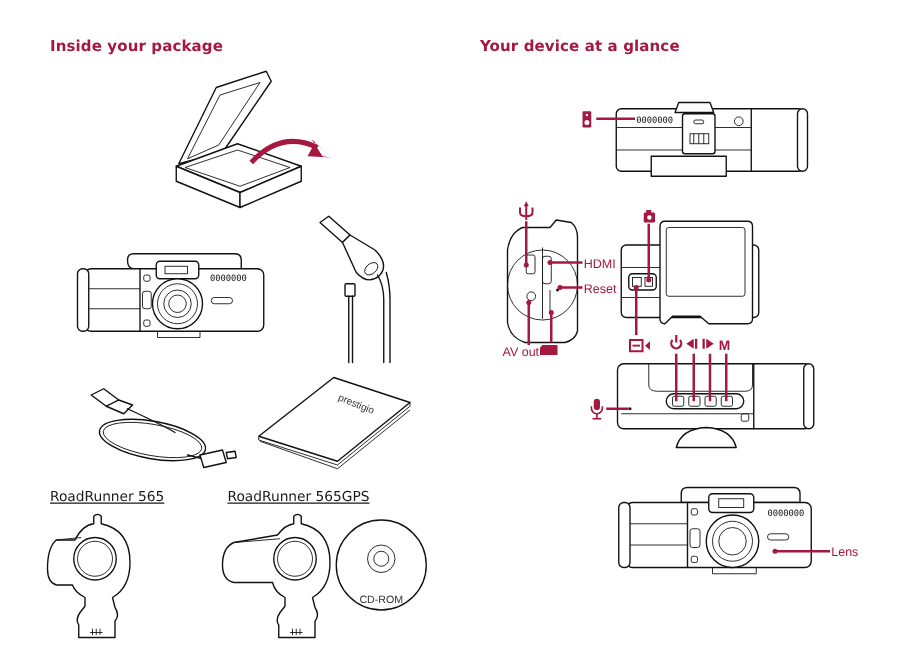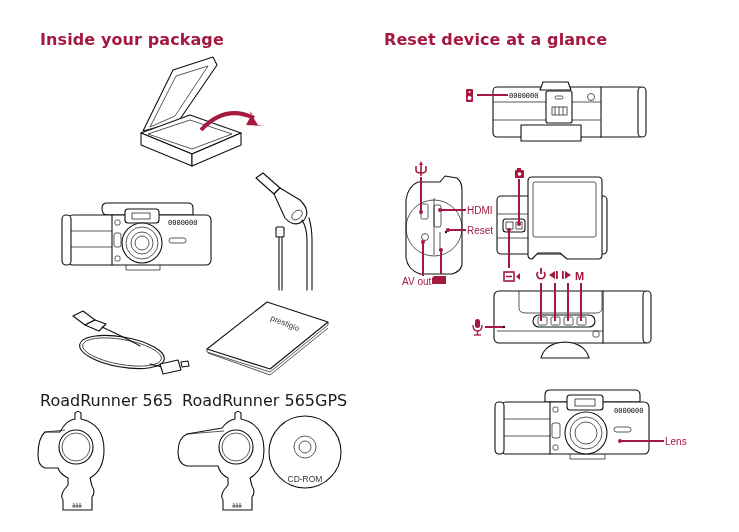--- a/index.html
+++ b/index.html
@@ -1,34 +1,34 @@
 <!DOCTYPE html>
 <html><head>
 <meta charset="utf-8">
 <style>
   html, body { margin: 0; padding: 0; background: #ffffff; }
   body { width: 739px; height: 532px; position: relative; overflow: hidden; font-family: "DejaVu Sans", sans-serif; }
-  .heading { position: absolute; font-family: "DejaVu Sans", sans-serif; font-weight: bold; font-size: 16px; color: #a5183f; letter-spacing: 0.1px; }
+  .heading { position: absolute; font-family: "DejaVu Sans", sans-serif; font-weight: bold; font-size: 12px; color: #a5183f; letter-spacing: 0.1px; }
   #h-left { left: 40px; top: 30px; }
   #h-right { left: 384px; top: 30px; }
-  .cap { position: absolute; font-family: "DejaVu Sans", sans-serif; font-size: 16px; color: #1a1a1a; }
+  .cap { position: absolute; font-family: "DejaVu Sans", sans-serif; font-size: 11px; color: #1a1a1a; text-decoration: underline; }
   .lbl { font-family: "Liberation Sans", sans-serif; font-size: 10px; fill: #a5183f; }
   .cdlbl { font-family: "Liberation Sans", sans-serif; font-size: 8.5px; fill: #333; }
   svg { position: absolute; left: 0; top: 0; }
   .ln { fill: none; stroke: #111; stroke-width: 1.1; stroke-linejoin: round; stroke-linecap: round; }
   .lnt { fill: none; stroke: #111; stroke-width: 0.7; }
   .wf { fill: #fff; stroke: #111; stroke-width: 1.1; stroke-linejoin: round; }
   .red { stroke: #a5183f; stroke-width: 2; fill: none; }
   .redf { fill: #a5183f; }
 </style>
 </head>
 <body>
 
 <div id="h-left" class="heading">Inside your package</div>
-<div id="h-right" class="heading">Reset device at a glance</div>
+<div id="h-right" class="heading">Your device at a glance</div>
 
 <div class="cap" style="left:40px; top:391px;">RoadRunner 565</div>
 <div class="cap" style="left:182px; top:391px;">RoadRunner 565GPS</div>
 
 <svg width="739" height="532" viewBox="0 0 739 532">
 
   <g>
     <path class="wf" d="M143,131 L173,70 L213,57 L217,65 L178,122 Z"></path>
     <path class="lnt" d="M150,127 L176,76 L208,66 L175,116 Z"></path>
     <path class="wf" d="M141,133 L190,115 L241,133 L192,154 Z"></path>

